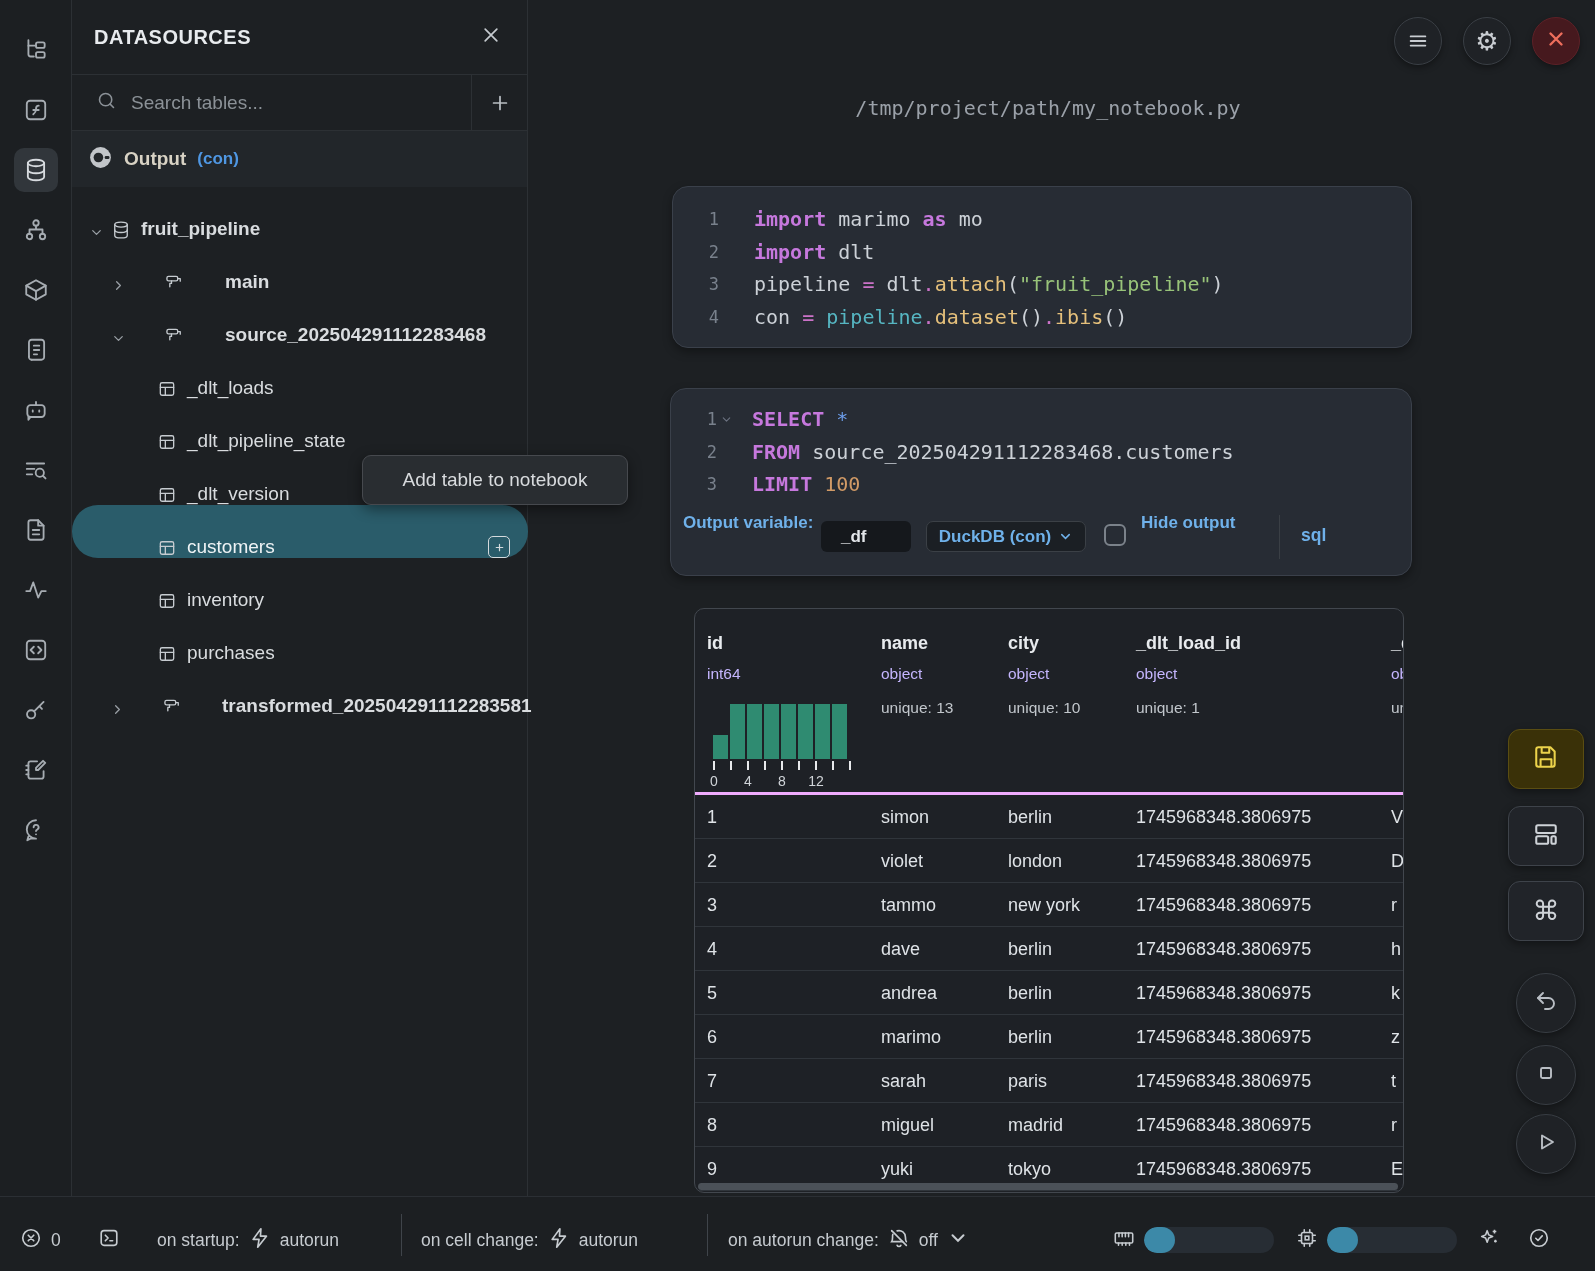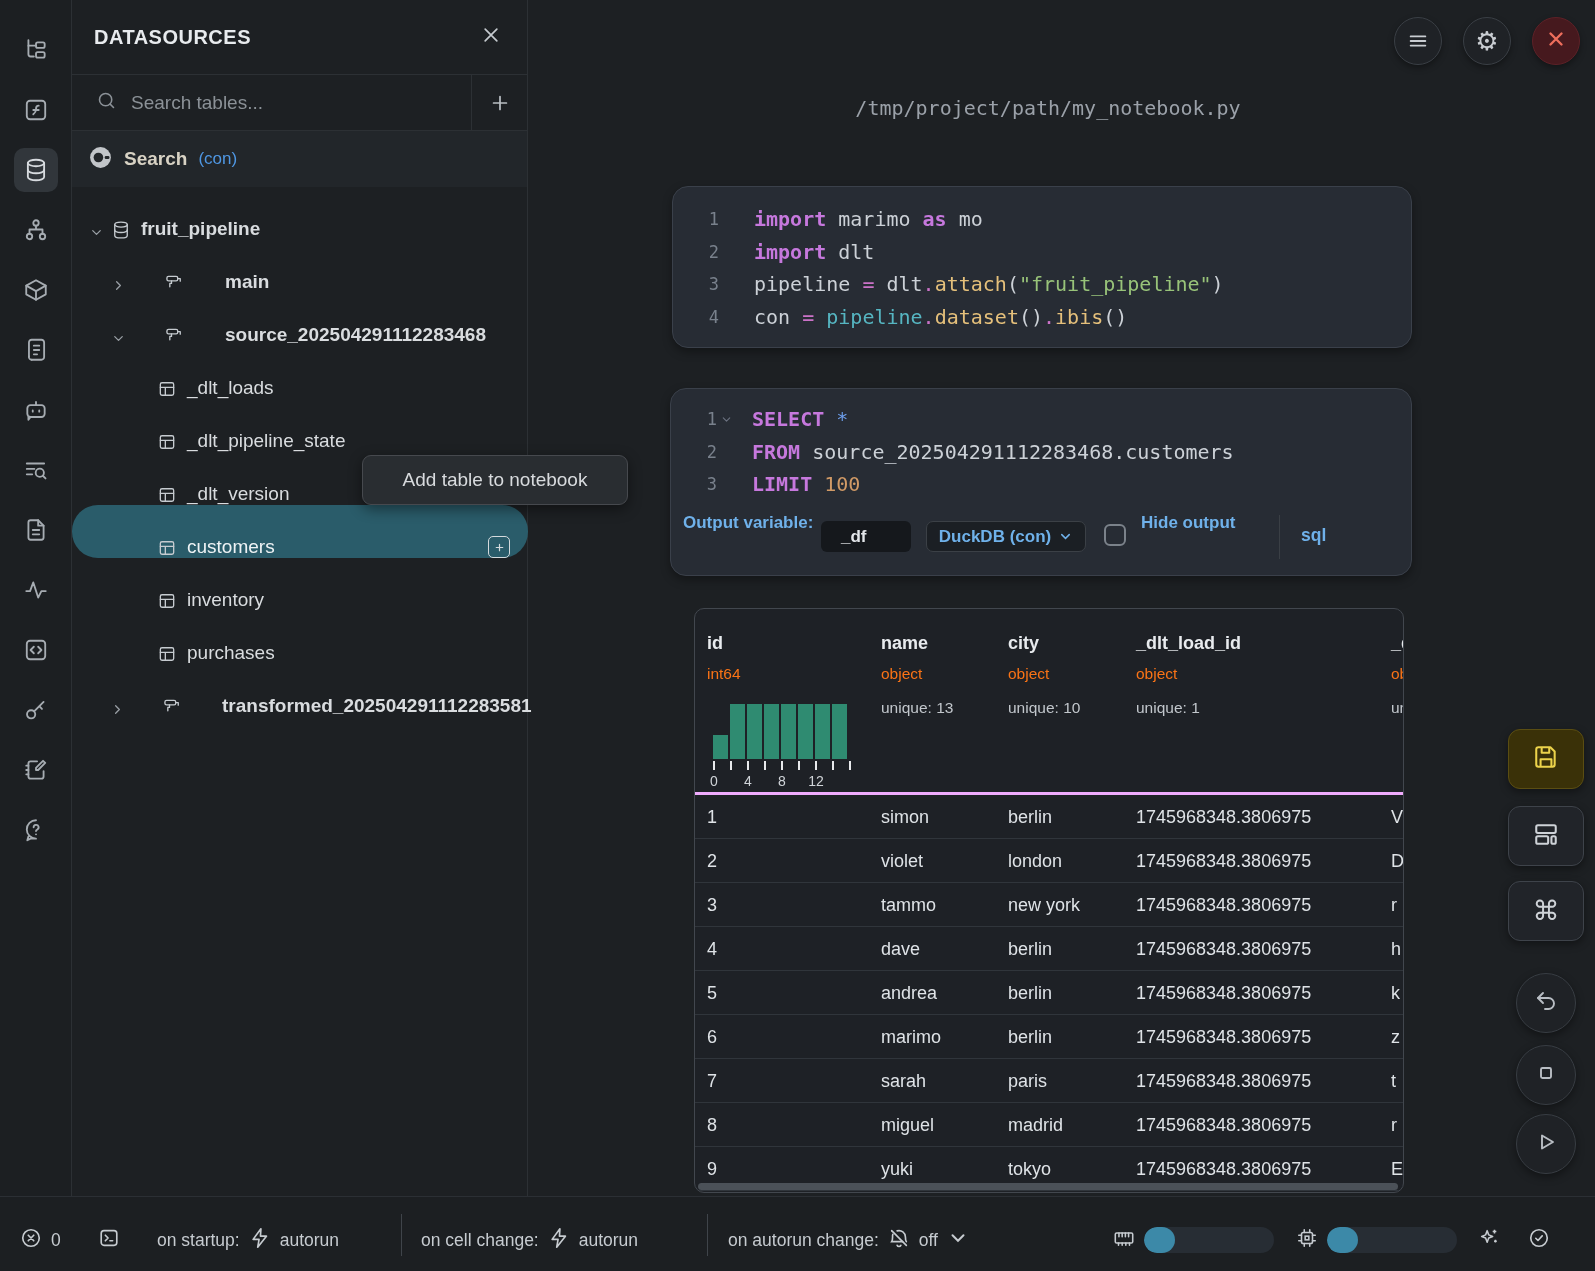--- a/index.html
+++ b/index.html
@@ -18,21 +18,21 @@
   .panel { position:absolute; left:72px; top:0; width:456px; height:1196px; background:#1d2023; border-right:1px solid #2c3034; }
   .panel-header { height:74px; display:flex; align-items:center; justify-content:space-between; padding:0 26px 0 22px; }
   .panel-title { font-size:20px; font-weight:bold; letter-spacing:.5px; color:#e8ebee; }
   .search-row { height:57px; border-top:1px solid #2c3034; border-bottom:1px solid #2c3034; display:flex; align-items:stretch; }
   .search-left { flex:1; display:flex; align-items:center; gap:14px; padding-left:24px; color:#8b9197; }
   .search-input { background:transparent; border:none; outline:none; color:#c9ced3; font-size:19px; width:250px; font-family:"Liberation Sans",sans-serif; }
   .search-input::placeholder { color:#8b9197; }
   .add-cell { width:56px; border-left:1px solid #2c3034; display:flex; align-items:center; justify-content:center; color:#b9bec4; }
   .conn-row { height:56px; background:#22262a; display:flex; align-items:center; gap:11px; padding-left:16px; }
   .conn-name { font-size:19px; font-weight:bold; color:#d8d2c4; }
-  .conn-suffix { font-size:17px; font-weight:normal; color:#4f97e3; }
+  .conn-suffix { font-size:17px; font-weight:bold; color:#4f97e3; }
   .tree { position:absolute; left:0; top:187px; width:456px; }
   .trow { height:53px; display:flex; align-items:flex-end; color:#d9dcdf; font-size:19px; }
   .trow .chev { width:16px; display:flex; justify-content:center; color:#9aa0a6; margin-right:6px; }
   .trow .ticon { width:22px; display:flex; justify-content:center; color:#c6cbd0; margin-right:9px; }
   .trow .ticon svg { width:20px; height:20px; }
   .trow.sel { background:#2a5c6a; color:#eef3f5;border-radius:26px; }
   .trow .spacer { flex:1; }
   .trow .addbtn { width:22px; height:22px; border:1.6px solid #d4dadd; border-radius:5px; color:#d4dadd; display:flex; align-items:center; justify-content:center; margin-right:18px; }
   .trow.lv0 { padding-left:16px; } .trow.lv1 { padding-left:38px;gap:31px; } .trow.lv2 { padding-left:84px; }
   .trow .lbl { font-weight:bold; } .trow.plain .lbl { font-weight:normal; }
@@ -77,21 +77,21 @@
   .hidelab { position:absolute; left:470px; top:-1px; }
   .outdiv { position:absolute; left:608px; top:4px; width:1px; height:44px; background:#3a3f45; }
   .sqllab { position:absolute; left:630px; top:14px; color:#6fb1ea; font-weight:bold; font-size:17.5px; }
   .outlab { position:absolute; left:12px; top:-1px; }
 
   
   .card { position:absolute; left:694px; top:608px; width:710px; height:585px; background:#1e2126; border:1px solid #42474e;
           border-radius:10px; overflow:hidden; }
   .thead { position:relative; height:186px; border-bottom:3px solid #f0abfc; }
   .hname { position:absolute; top:24px; font-size:18px; font-weight:bold; color:#e8ebee; white-space:nowrap; }
-  .hdtype { position:absolute; top:56px; font-size:15.5px; color:#f97316; white-space:nowrap; }
+  .hdtype { position:absolute; top:56px; font-size:15.5px; color:#c4b5fd; white-space:nowrap; }
   .hstat { position:absolute; top:90px; font-size:15.5px; color:#c2c7cc; white-space:nowrap; }
   .hist { position:absolute; left:18px; top:95px; height:55px; display:flex; align-items:flex-end; gap:2px; }
   .hist .bar { width:15px; background:#2f8b71; }
   .ticks { position:absolute; left:18px; top:152px; height:10px; }
   .ticks i { position:absolute; top:0; width:2px; height:9px; background:#e8eaec; }
   .ticklabels { position:absolute; left:18px; top:164px; height:16px; font-size:14px; color:#d0d4d8; }
   .ticklabels b { position:absolute; transform:translateX(-50%); font-weight:normal; }
   .trowdata { position:relative; height:44px; border-bottom:1px solid #30353b; font-size:18px; color:#dfe3e7; }
   .trowdata span { position:absolute; top:50%; transform:translateY(-50%); white-space:nowrap; }
   .hscroll { position:absolute; left:3px; bottom:2px; width:700px; height:7px; border-radius:4px; background:#4b5158; }
@@ -243,21 +243,21 @@
       </div>
     </div>
     <div class="conn-row">
       <span>
         <svg width="25" height="25" viewBox="0 0 24 24">
             <circle cx="12" cy="12" r="10" fill="#c2c5c9"></circle>
             <circle cx="10" cy="12" r="4.6" fill="#23262a"></circle>
             <rect x="16" y="10.6" width="4.6" height="2.8" rx="1.2" fill="#23262a"></rect>
           </svg>
       </span>
-      <span class="conn-name">Search</span>
+      <span class="conn-name">Output</span>
       <span class="conn-suffix">(con)</span>
     </div>
     <div class="tree" id="tree">
         <div class="trow lv0">
           <span class="chev">
             <svg width="15" height="15" viewBox="0 0 24 24" fill="none" stroke="currentColor" stroke-width="2" stroke-linecap="round" stroke-linejoin="round">
               <path d="M6 9l6 6 6-6"></path>
             </svg>
           </span>
           <span class="ticon">

